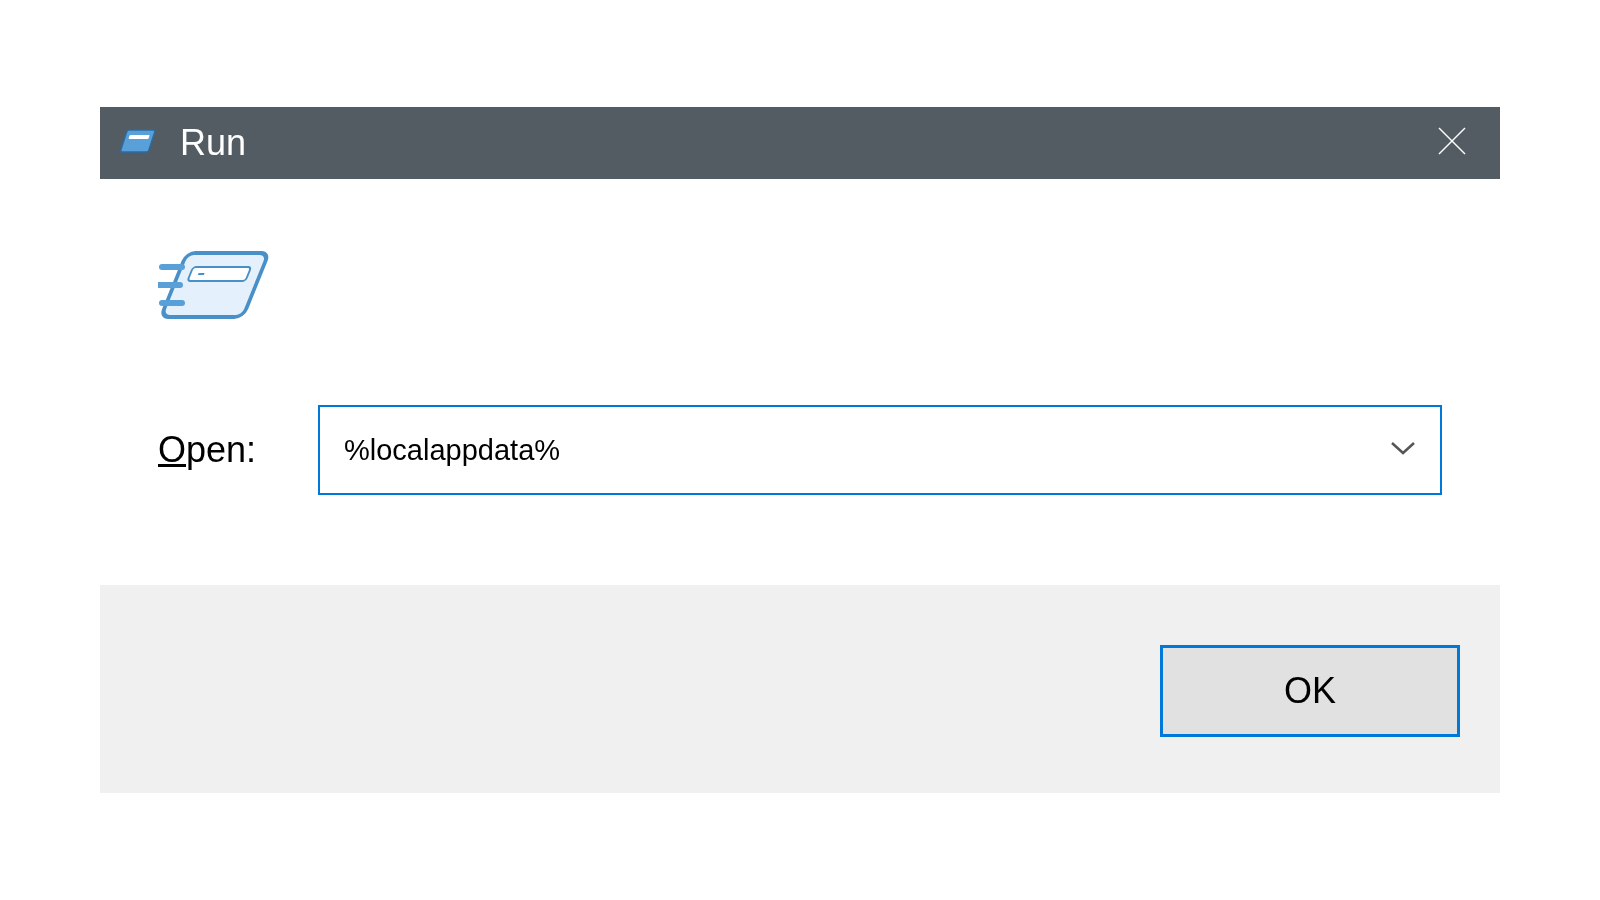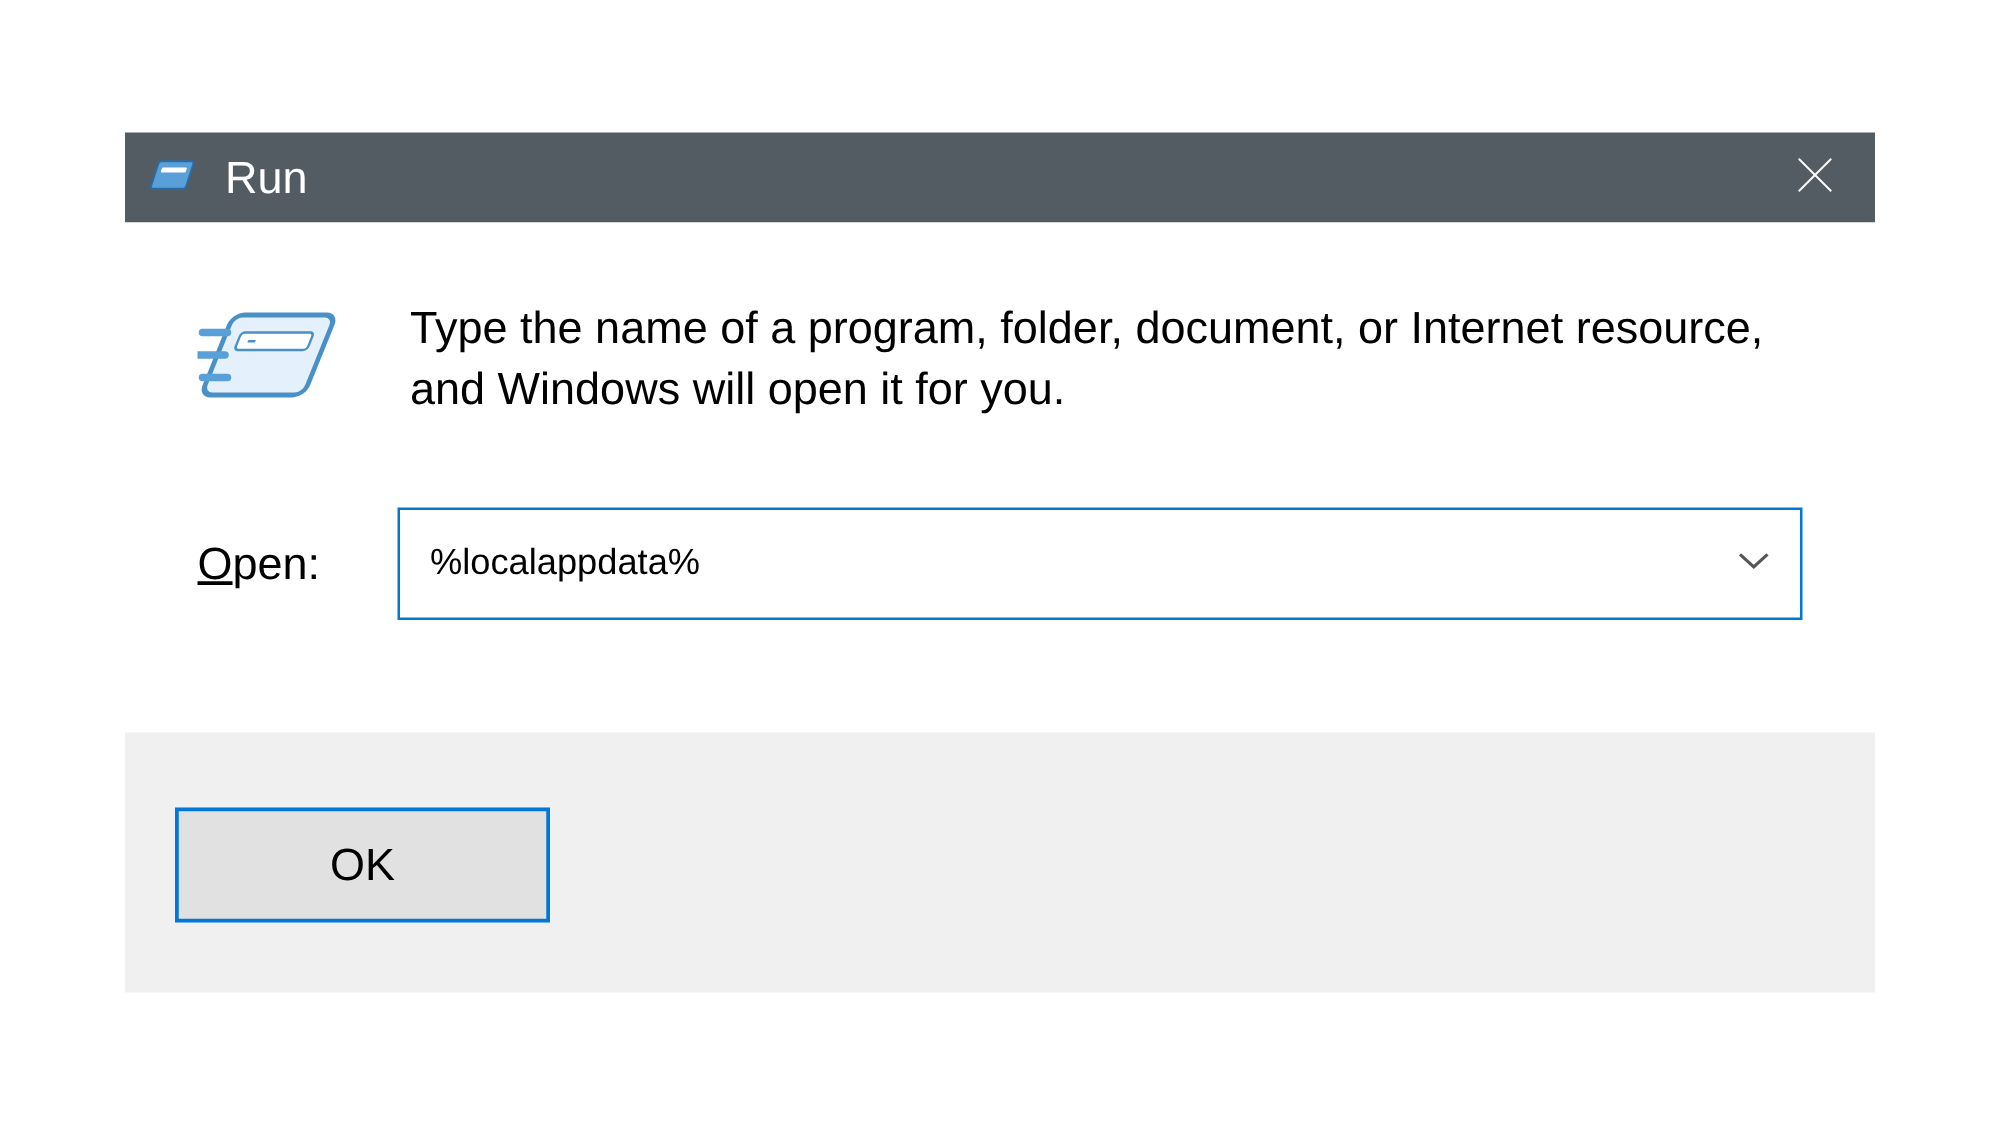--- a/index.html
+++ b/index.html
@@ -106,21 +106,21 @@
       position: absolute;
       right: 24px;
       top: 50%;
       transform: translateY(-50%);
       pointer-events: none;
     }
     .button-area {
       background: #f0f0f0;
       padding: 60px 40px 56px 40px;
       display: flex;
-      justify-content: space-between;
+      justify-content: flex-end;
       gap: 36px;
     }
     .btn {
       width: 300px;
       height: 92px;
       font-size: 36px;
       font-family: inherit;
       background: #e1e1e1;
       border: 2px solid #adadad;
       cursor: pointer;
@@ -165,21 +165,20 @@
             <rect x="44" y="22" width="58" height="14" rx="3" fill="#ffffff" stroke="#4a90c8" stroke-width="2"></rect>
             <line x1="52" y1="29" x2="58" y2="29" stroke="#4a90c8" stroke-width="2"></line>
           </g>
           <g stroke="#5aa0d8" stroke-width="6" stroke-linecap="round">
             <line x1="4" y1="22" x2="24" y2="22"></line>
             <line x1="0" y1="40" x2="22" y2="40"></line>
             <line x1="4" y1="58" x2="24" y2="58"></line>
           </g>
         </svg>
       </span>
-      <div class="desc-text">Type the name of a program, folder, document, or Internet resource, and Windows will open it for you.</div>
     </div>
 
     <div class="input-row">
       <label class="open-label"><span class="open-mnemo">O</span><span>pen:</span></label>
       <div class="combo">
         <input class="combo-input" type="text" value="%localappdata%" style="">
         <span class="combo-caret">
           <svg width="26" height="16" viewBox="0 0 26 16">
             <polyline points="2,3 13,13 24,3" fill="none" stroke="#555" stroke-width="2.5"></polyline>
           </svg>

